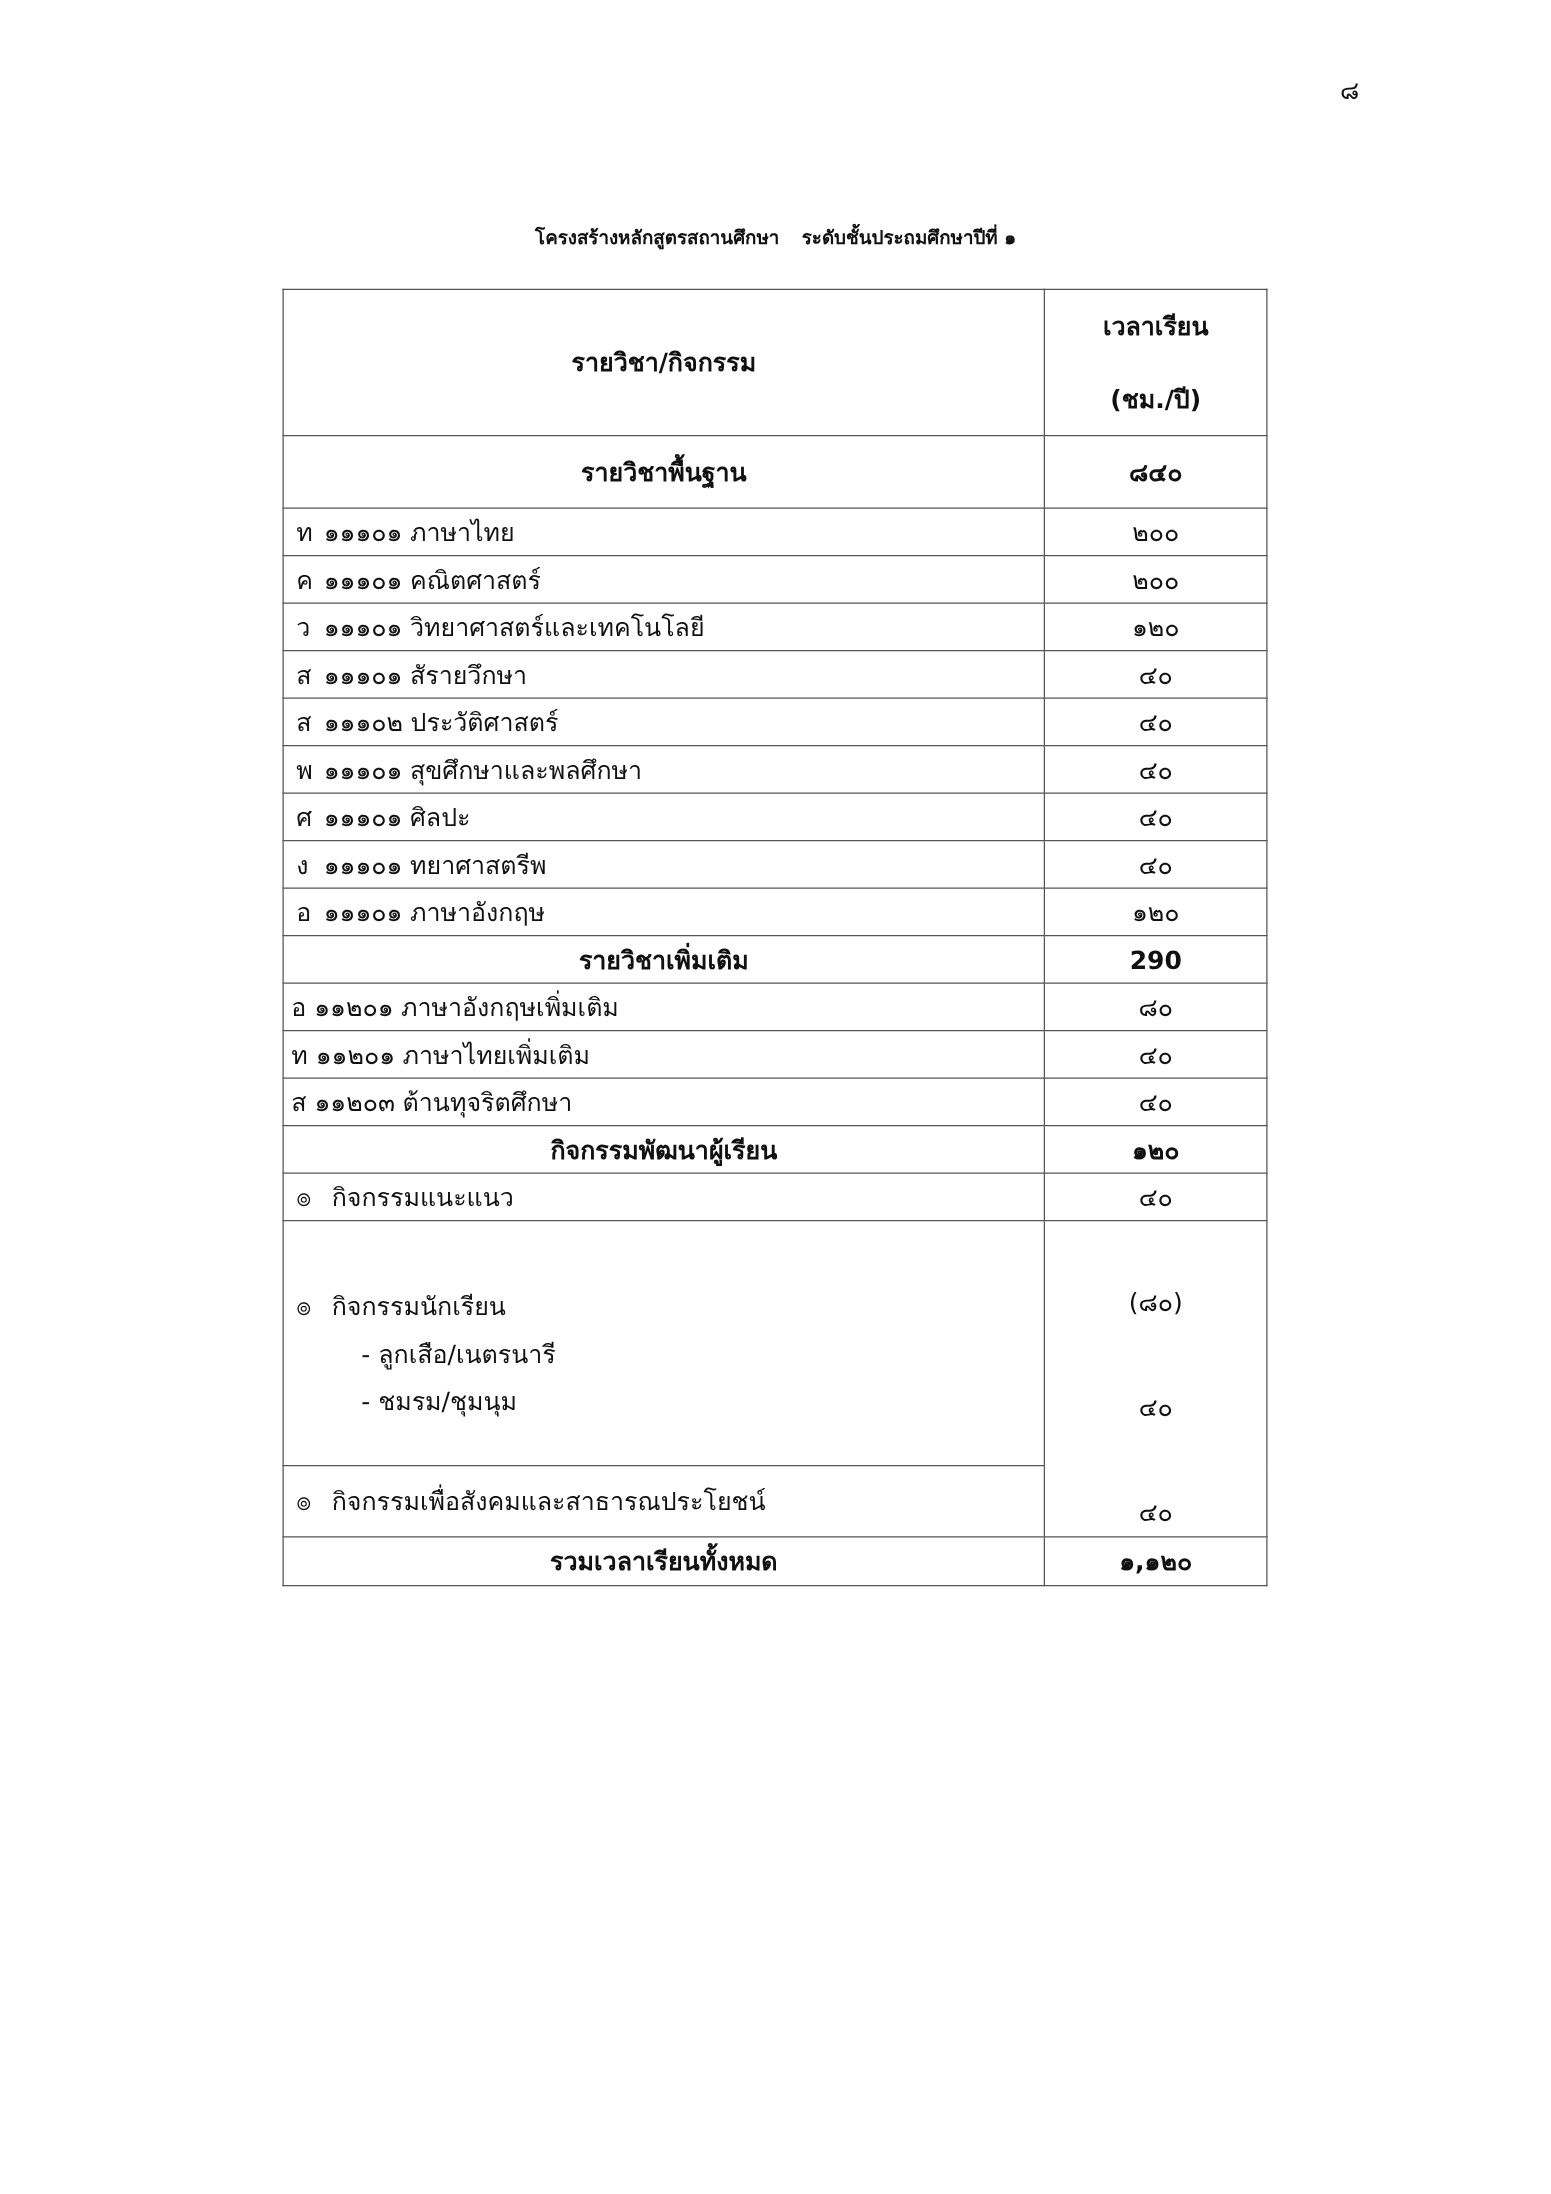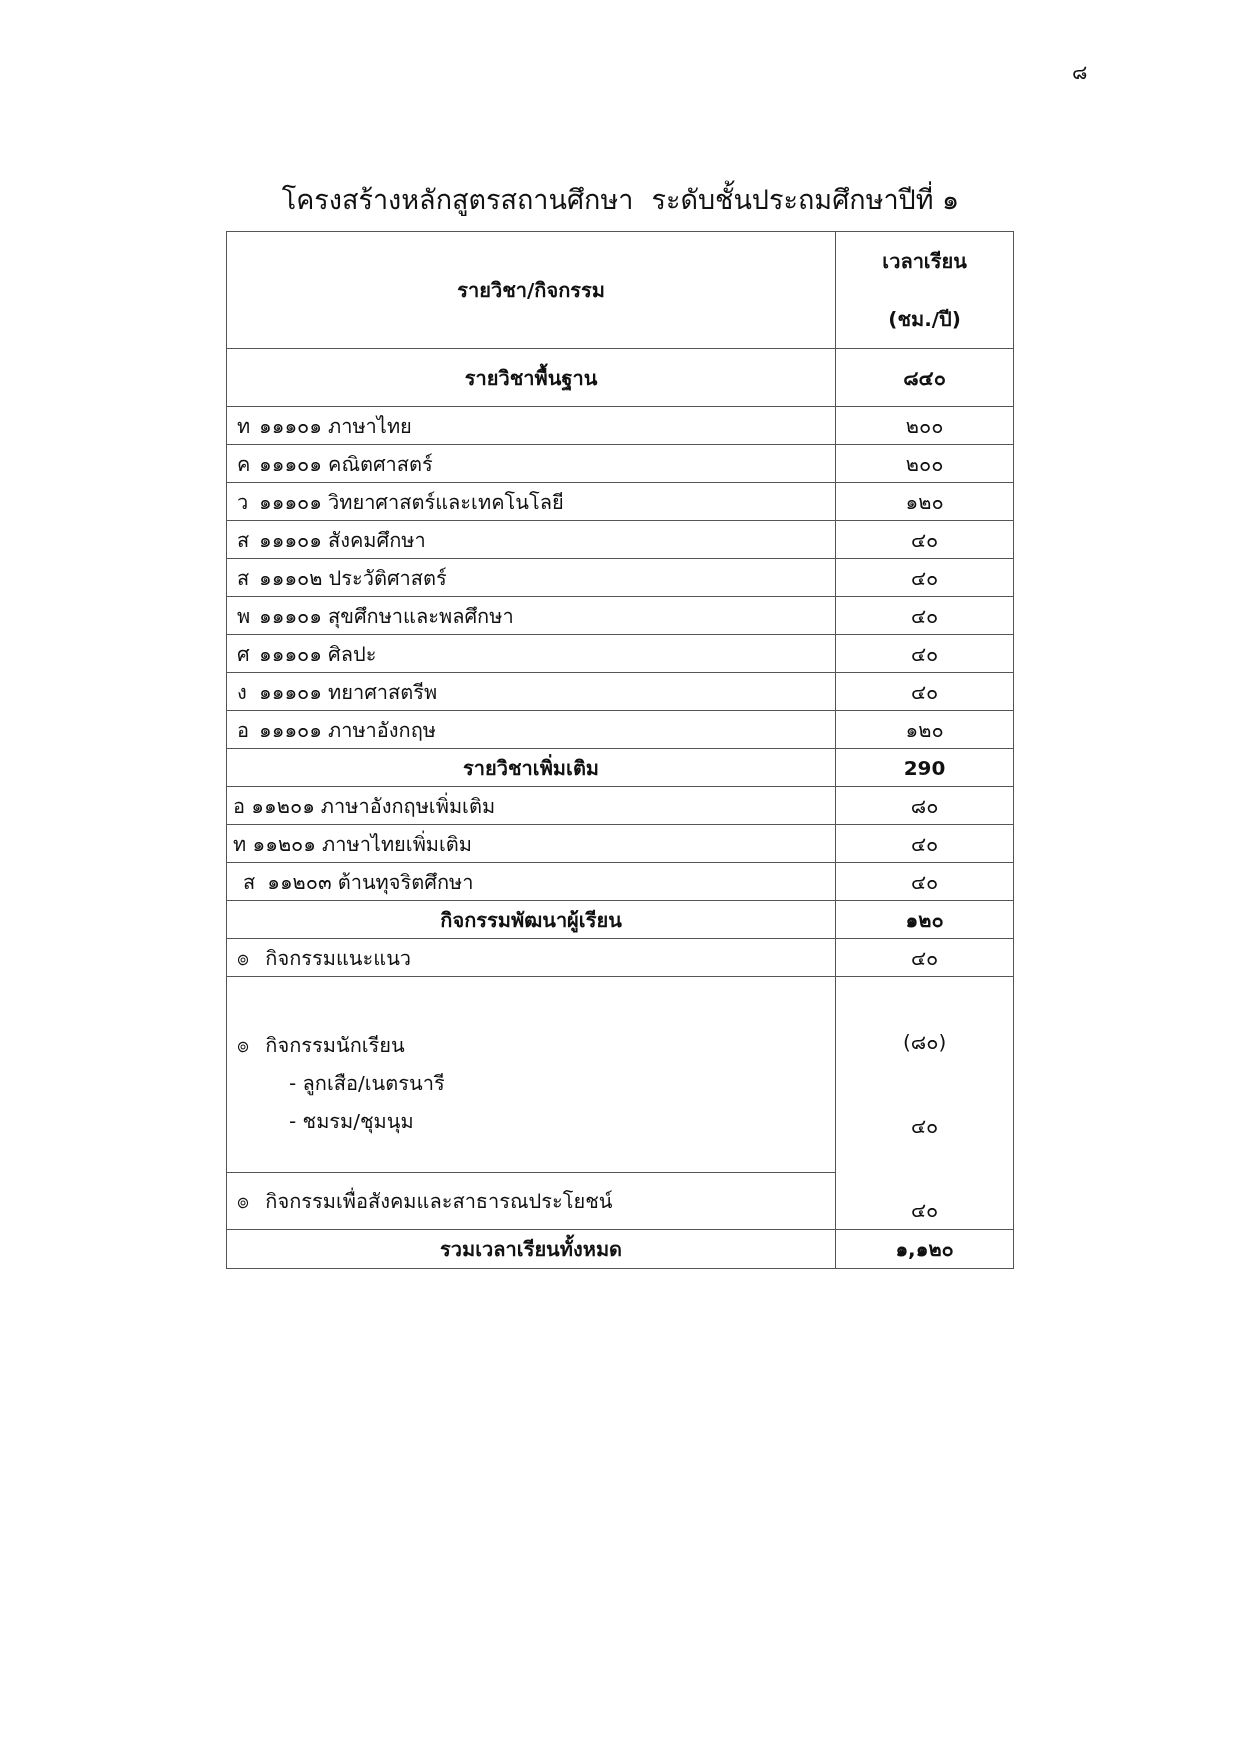--- a/index.html
+++ b/index.html
@@ -5,21 +5,21 @@
   html, body { margin: 0; padding: 0; background: #ffffff; }
   body {
     width: 1241px; height: 1755px; position: relative; overflow: hidden;
     font-family: "DejaVu Sans", "Liberation Sans", sans-serif; color: #111;
   }
   .page-number {
     position: absolute; left: 1072px; top: 56px; font-size: 20px;
   }
   .title {
     position: absolute; left: 0; width: 1241px; top: 178px; text-align: center;
-    font-size: 27px; font-weight: normal; letter-spacing: 0px;
+    font-size: 15px; font-weight: bold; letter-spacing: 0px;
   }
   .title span.space { display: inline-block; width: 18px; }
   table.curriculum {
     position: absolute; left: 226px; top: 231px; width: 788px;
     border-collapse: collapse; font-size: 20px;
   }
   table.curriculum td {
     border: 1.5px solid #555; padding: 0 10px; height: 37px; vertical-align: middle;
   }
   col.c1 { width: 610px; }
@@ -72,21 +72,21 @@
       </tr>
       <tr>
         <td><span class="code-letter">ค</span><span class="code-num">๑๑๑๐๑</span><span>คณิตศาสตร์</span></td>
         <td class="center">๒๐๐</td>
       </tr>
       <tr>
         <td><span class="code-letter">ว</span><span class="code-num">๑๑๑๐๑</span><span>วิทยาศาสตร์และเทคโนโลยี</span></td>
         <td class="center">๑๒๐</td>
       </tr>
       <tr>
-        <td><span class="code-letter">ส</span><span class="code-num">๑๑๑๐๑</span><span>สังคมศึกษา</span></td>
+        <td><span class="code-letter">ส</span><span class="code-num">๑๑๑๐๑</span><span>สัรายวึกษา</span></td>
         <td class="center">๔๐</td>
       </tr>
       <tr>
         <td><span class="code-letter">ส</span><span class="code-num">๑๑๑๐๒</span><span>ประวัติศาสตร์</span></td>
         <td class="center">๔๐</td>
       </tr>
       <tr>
         <td><span class="code-letter">พ</span><span class="code-num">๑๑๑๐๑</span><span>สุขศึกษาและพลศึกษา</span></td>
         <td class="center">๔๐</td>
       </tr>
@@ -113,21 +113,21 @@
     <tbody id="additional-rows">
       <tr>
         <td style="padding-left: 6px;"><span class="code-num">อ ๑๑๒๐๑</span><span>ภาษาอังกฤษเพิ่มเติม</span></td>
         <td class="center">๘๐</td>
       </tr>
       <tr>
         <td style="padding-left: 6px;"><span class="code-num">ท ๑๑๒๐๑</span><span>ภาษาไทยเพิ่มเติม</span></td>
         <td class="center">๔๐</td>
       </tr>
       <tr>
-        <td style="padding-left: 16px; font-family: Liberation Mono, monospace;"><span class="code-num">ส ๑๑๒๐๓</span><span>ต้านทุจริตศึกษา</span></td>
+        <td style="padding-left: 6px;"><span class="code-num">ส ๑๑๒๐๓</span><span>ต้านทุจริตศึกษา</span></td>
         <td class="center">๔๐</td>
       </tr>
     </tbody>
 
   <tbody>
       <tr class="bold">
     <td class="center">กิจกรรมพัฒนาผู้เรียน</td>
     <td class="center">๑๒๐</td>
   </tr>
   <tr>

